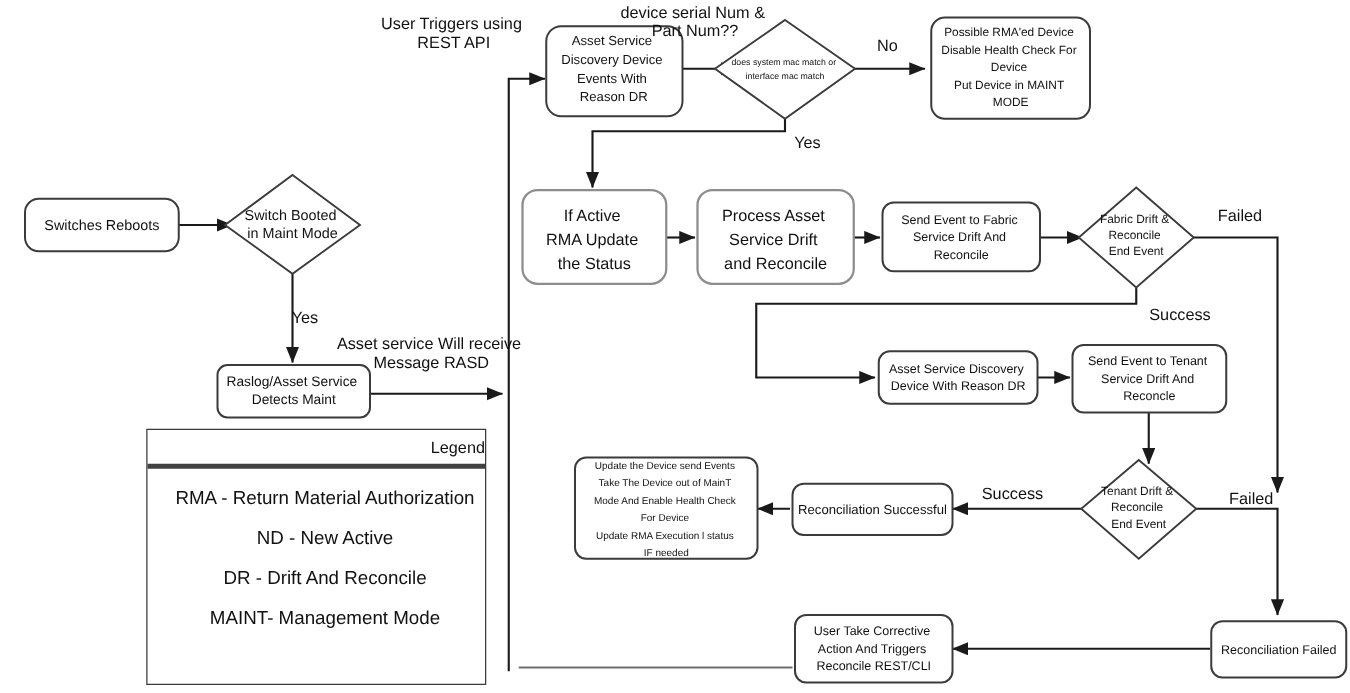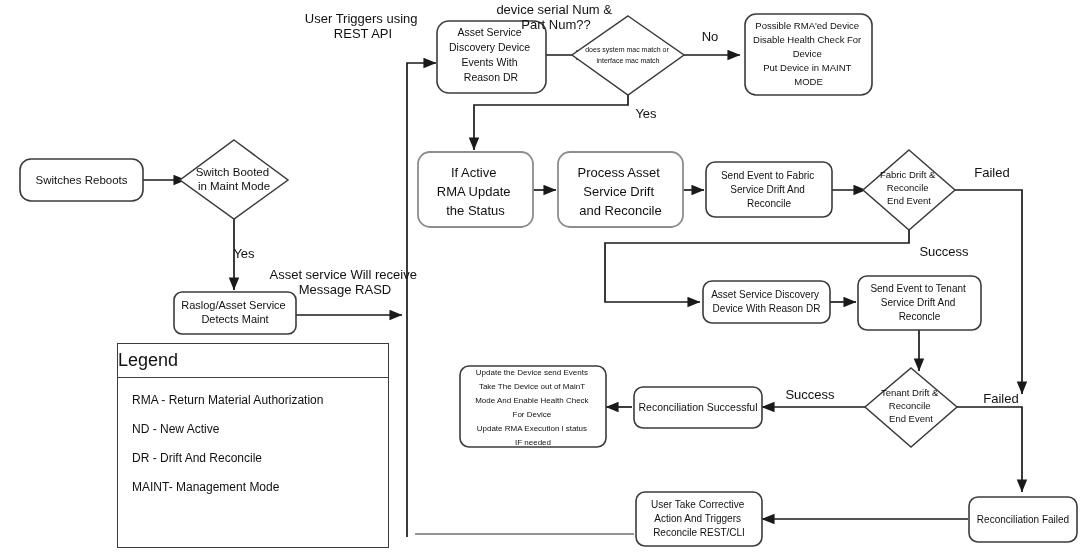--- a/index.html
+++ b/index.html
@@ -20,25 +20,25 @@
   .shape-gray{fill:#ffffff;stroke:#8d8d8d;stroke-width:1.8;}
   .shape-diamond{fill:#ffffff;stroke:#3b3b3b;stroke-width:1.5;}
   .conn{fill:none;stroke:#1a1a1a;stroke-width:1.7;}
   .conn-gray{fill:none;stroke:#6f6f6f;stroke-width:1.7;}
 
   .legend-box{
     position:absolute;background:#ffffff;border:1px solid #3b3b3b;
     box-sizing:border-box;
   }
   .legend-title{
-    text-align:left;font-size:18px;padding:6px 0 6px 0;
-    border-bottom:1px solid #404040;
+    text-align:right;font-size:13px;padding:6px 0 6px 0;
+    border-bottom:4px solid #404040;
   }
   .legend-list{padding:7px 0 4px 0;}
-  .legend-item{font-size:12px;padding:7.5px 0 7.5px 14px;white-space:nowrap;}
+  .legend-item{font-size:15px;padding:7.5px 0 7.5px 14px;white-space:nowrap;text-align:center;}
 </style>
 </head>
 <body>
 
 <div id="canvas">
 
   <svg class="flow" viewBox="0 0 1080 554">
     <defs>
       <marker id="arrow" markerWidth="9" markerHeight="9" refX="7.4" refY="3.1" orient="auto" markerUnits="strokeWidth">
         <path d="M0,0 L7.6,3.1 L0,6.2 z" fill="#1a1a1a"></path>

